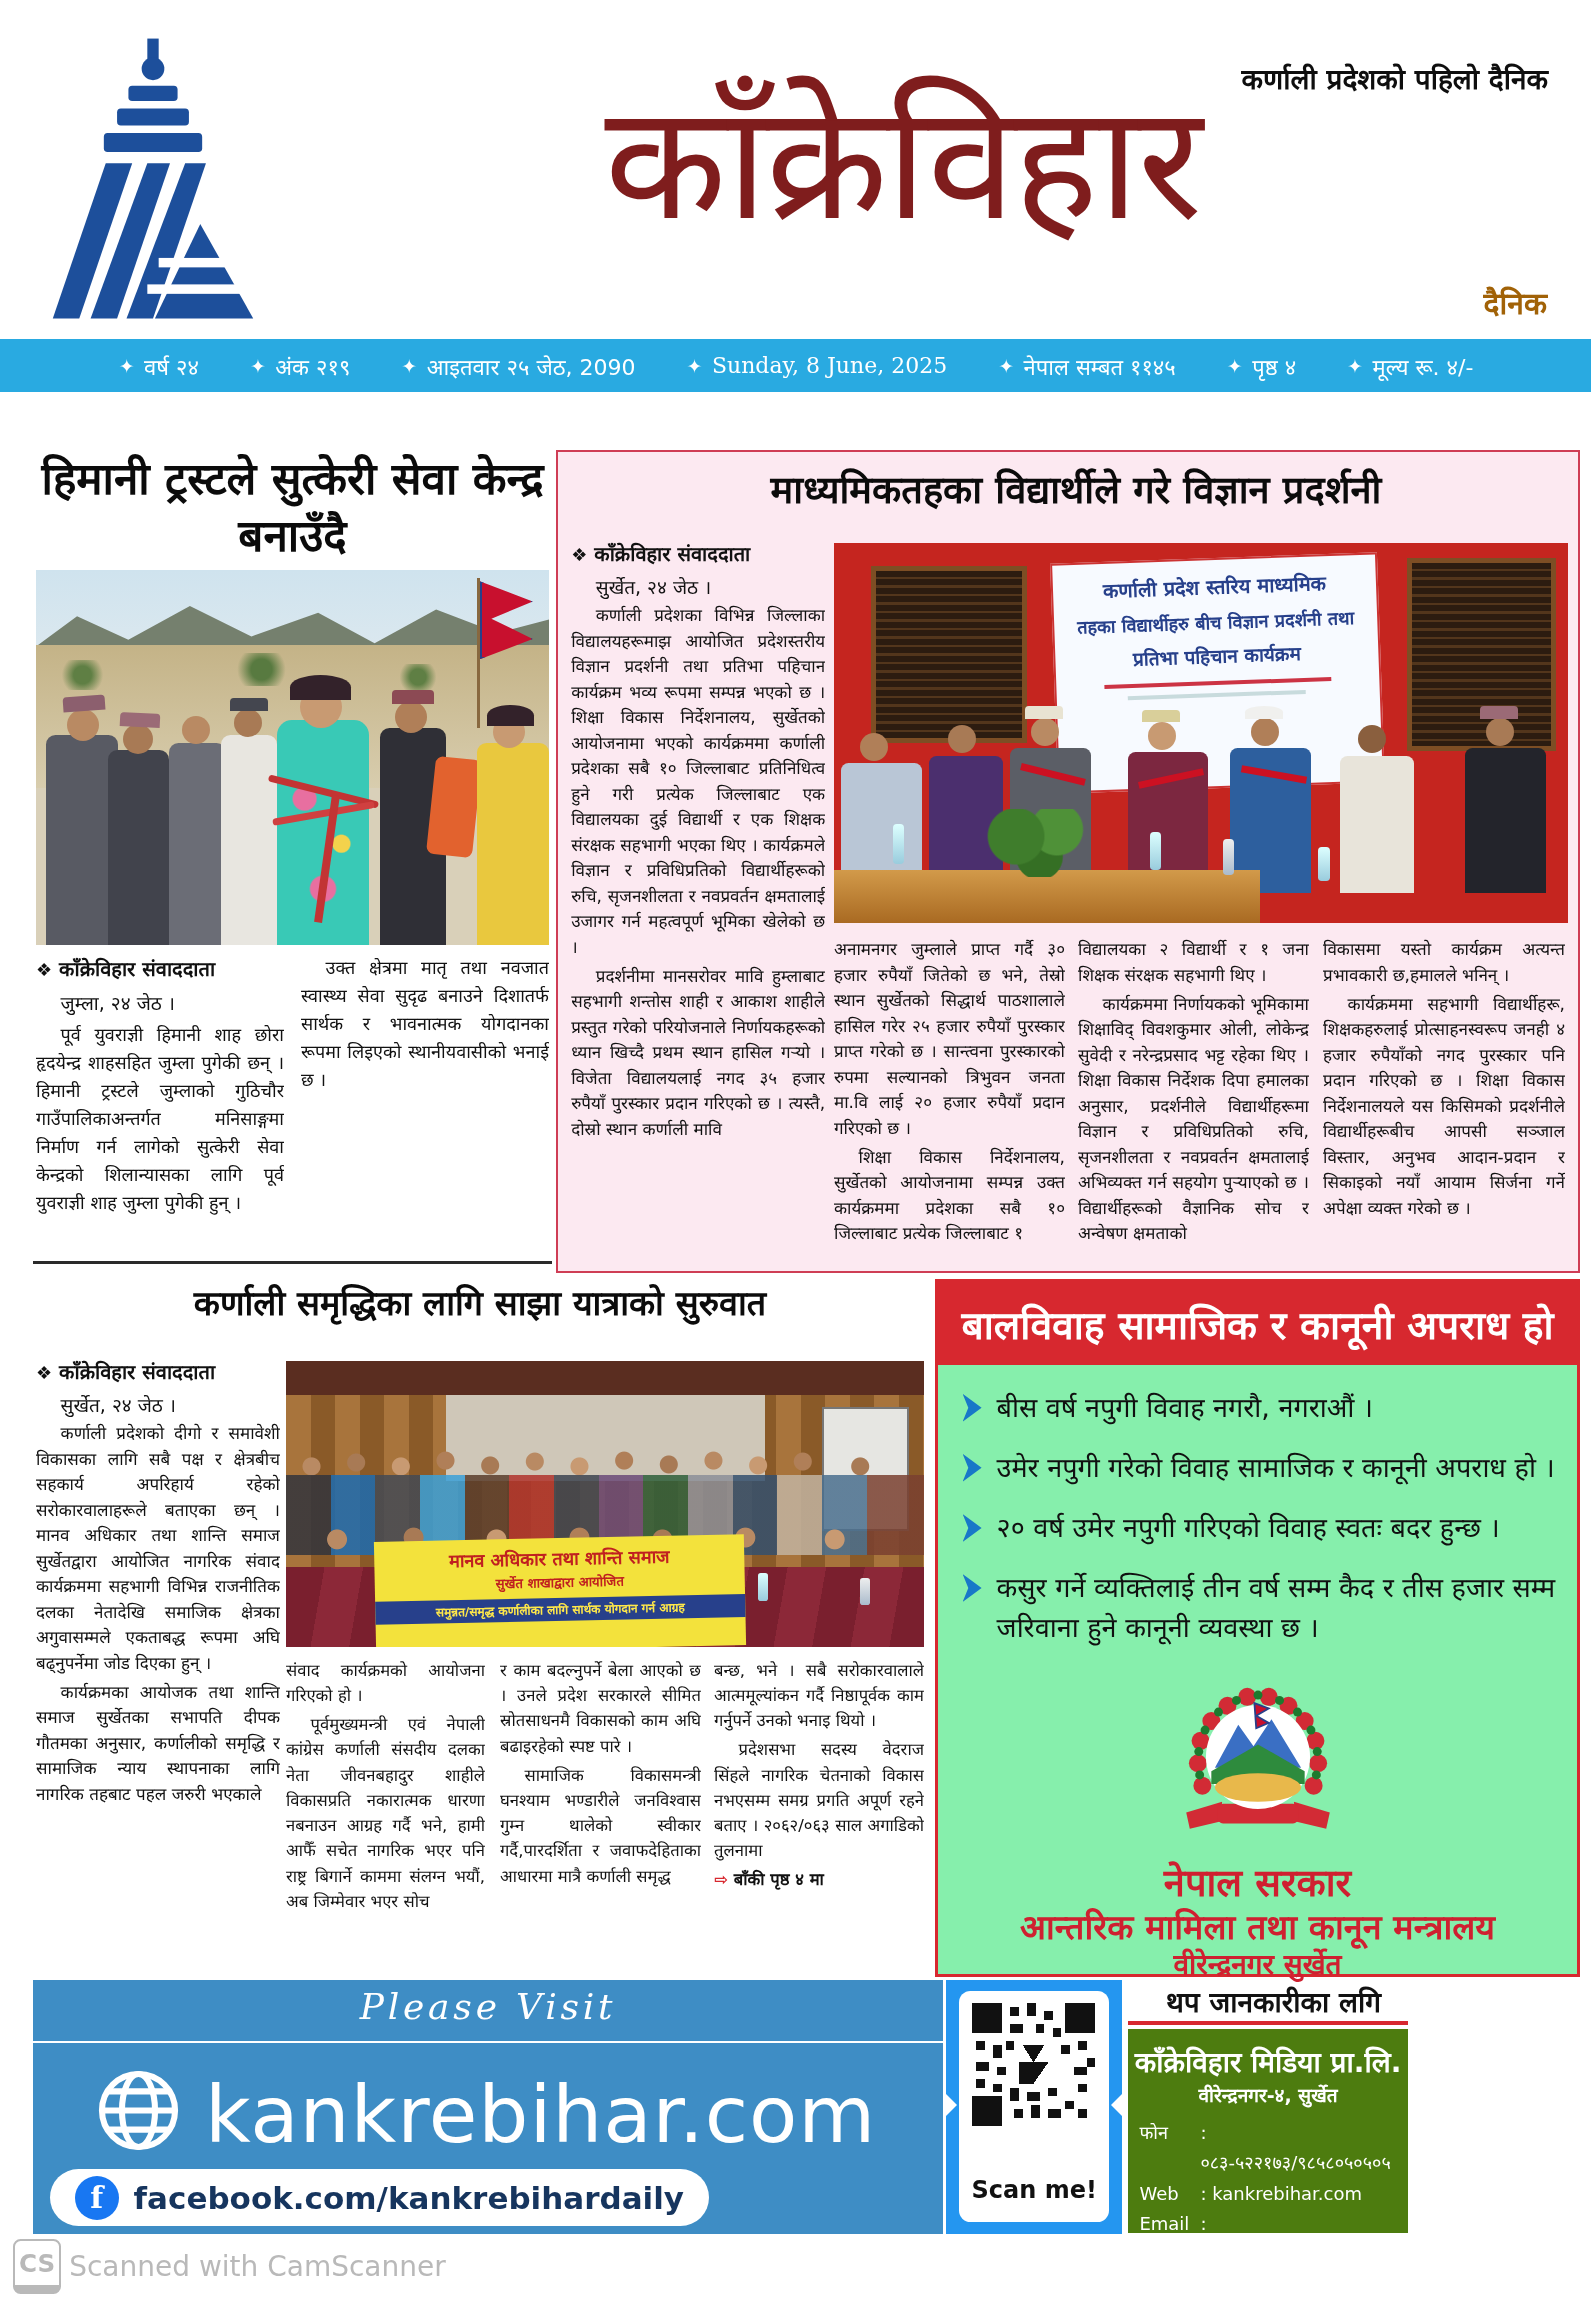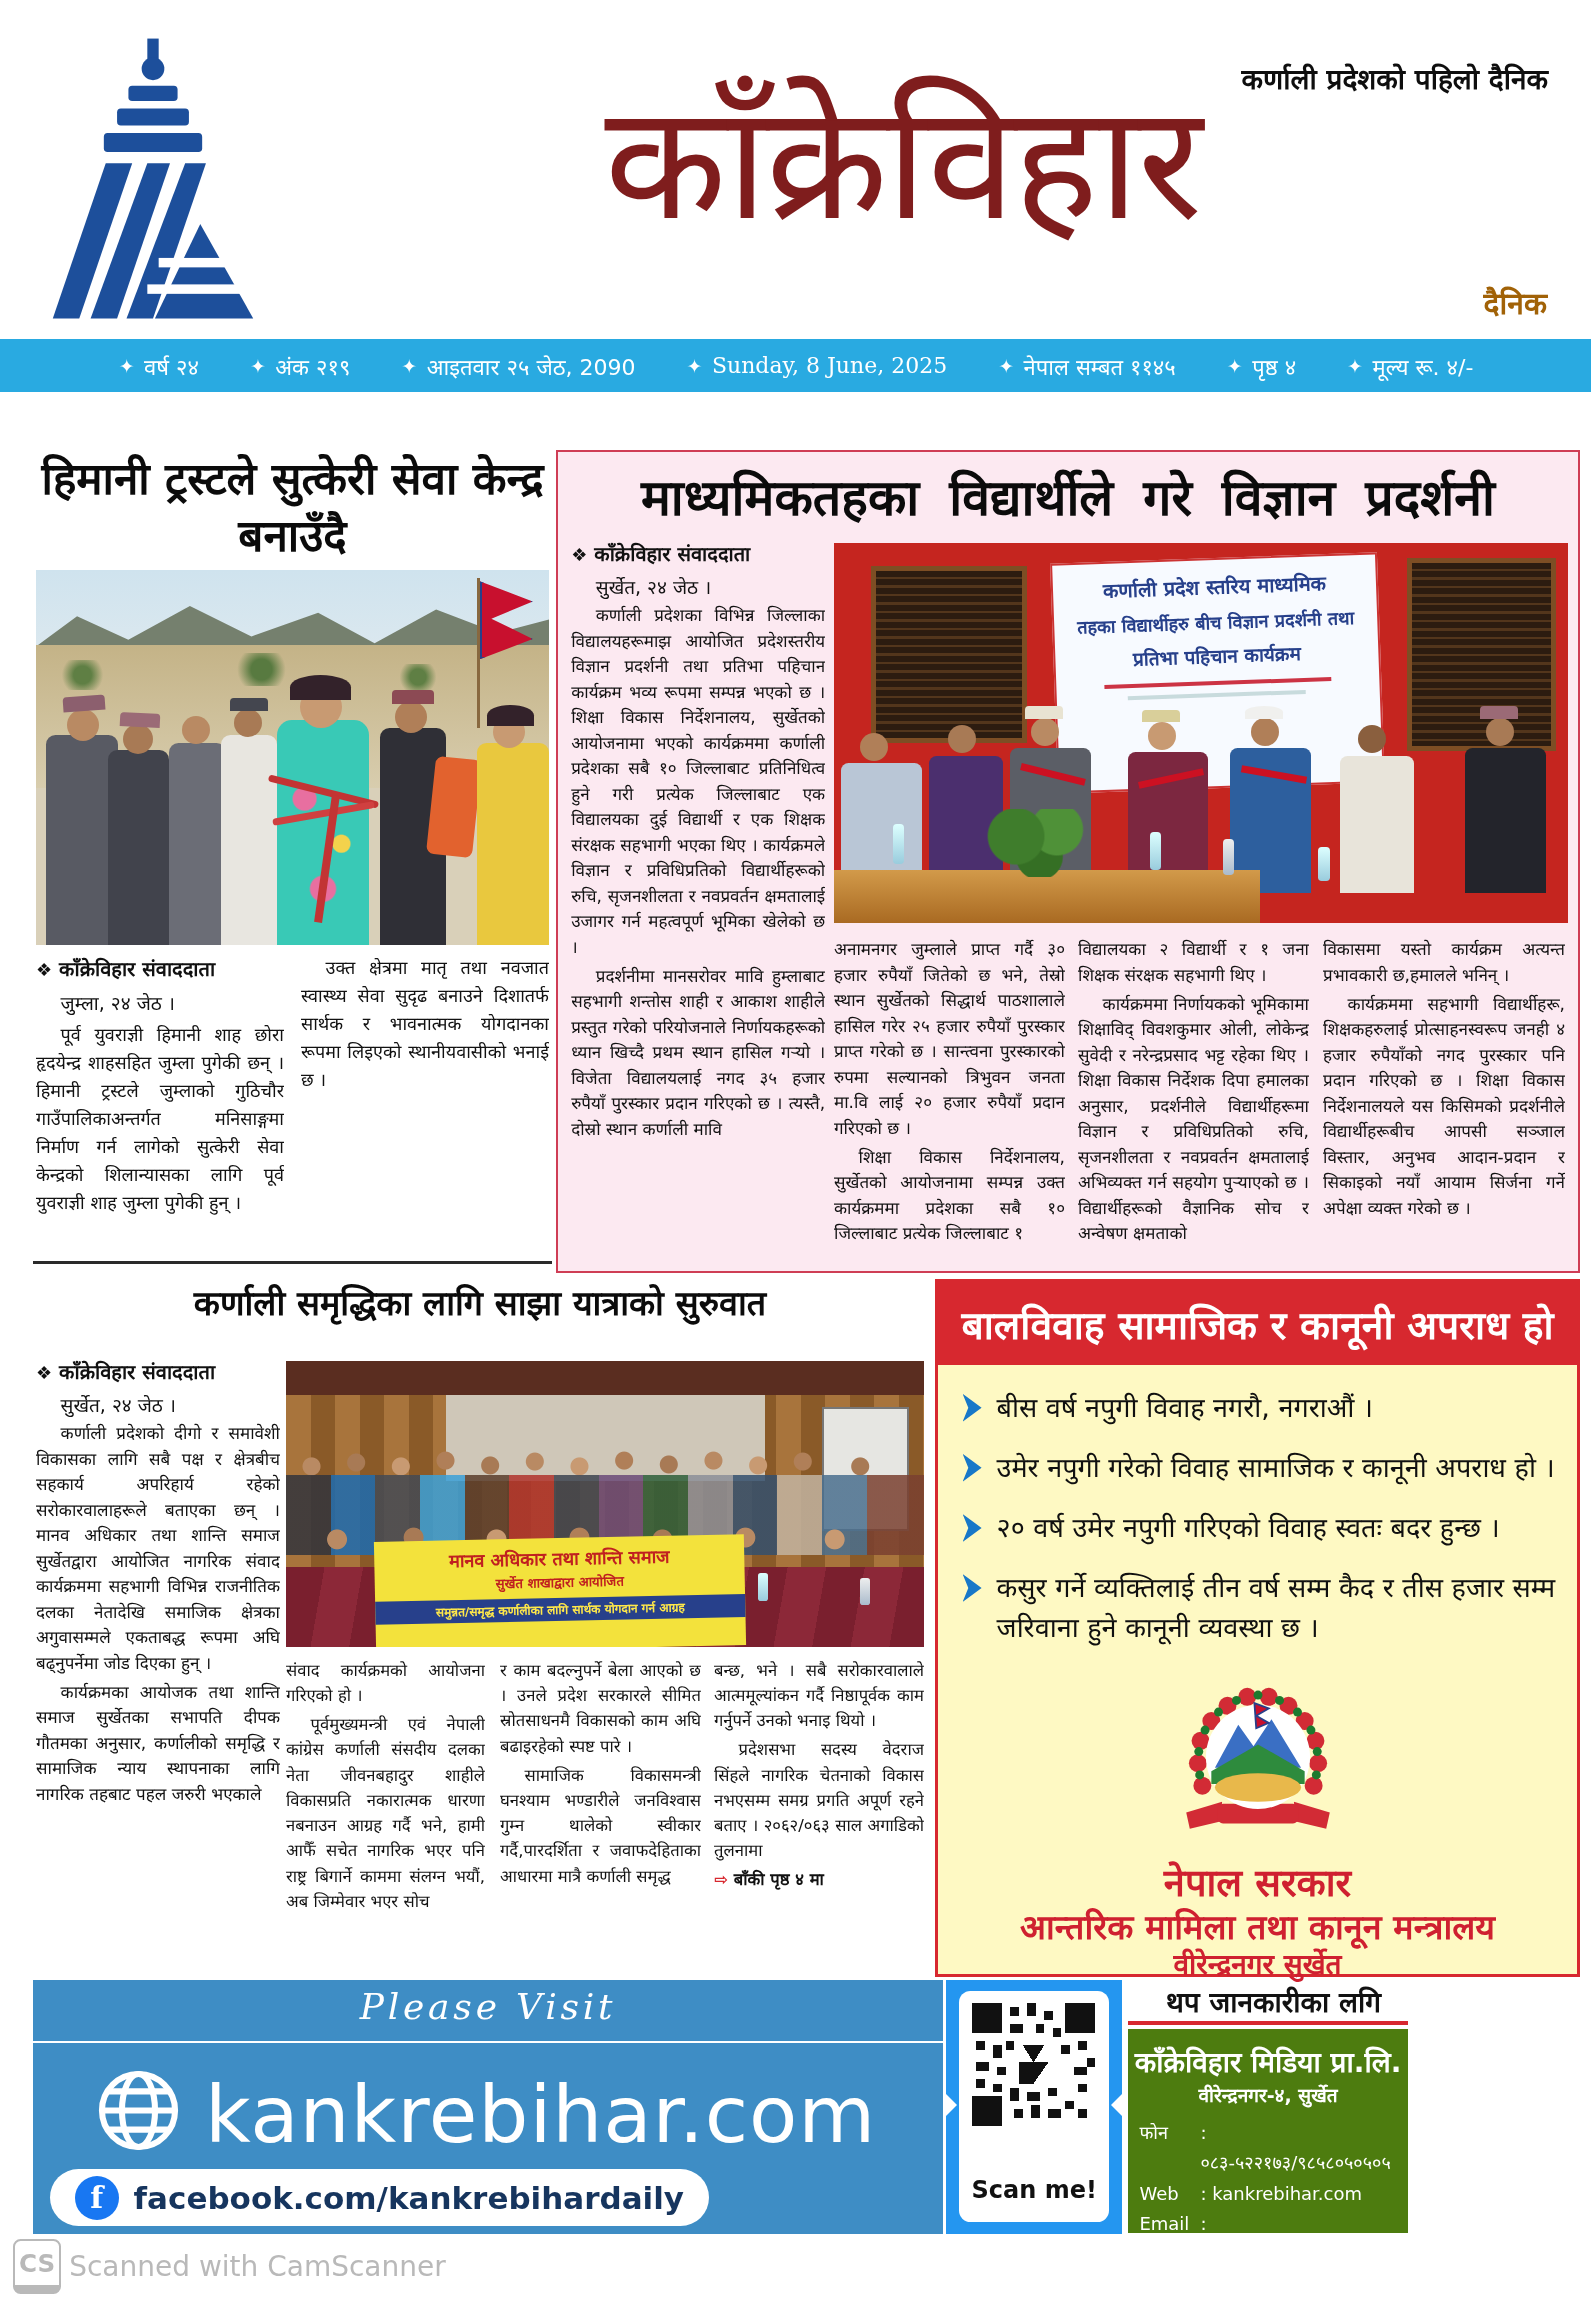--- a/index.html
+++ b/index.html
@@ -21,21 +21,21 @@
   .dateline{font-size:19px;padding-left:24.6px;margin:3.8px 0 1.9px;}
   .bodytext{font-size:18px;line-height:1.56;text-align:justify;overflow:hidden;}
   .bodytext p{margin:0 0 3.8px;text-indent:24.6px;}
   .sm{font-size:17px;line-height:1.5;}
   .xm{font-size:16.6px;line-height:1.52;}
   .rule{background:#2a2a2a;}
   
   .pinkbox{background:#fcea f2;}
   .pinkbox{background:#fce9f1;border:2.8px solid #cf3d55;box-sizing:border-box;}
   
-  .psabox{background:#fef9c3;border:3.8px solid #d7282f;box-sizing:border-box;}
+  .psabox{background:#86efac;border:3.8px solid #d7282f;box-sizing:border-box;}
   .psatitle{background:#d7282f;color:#fff;font-weight:bold;font-size:39px;display:flex;align-items:center;justify-content:center;}
   .bullet{display:flex;gap:15px;margin-bottom:21px;}
   .bmark{flex:0 0 19px;width:19px;height:28px;background:#1878c8;margin-top:5.7px;
          clip-path:polygon(0 0,100% 50%,0 100%,30% 50%);}
   .btext{font-size:27px;line-height:1.45;color:#101010;}
   .govline{color:#cf2030;font-weight:bold;text-align:center;}
   
   .bluebanner{background:#3e8dc5;}
   .pvisit{color:#fff;font-family:"DejaVu Serif",serif;font-style:italic;font-size:36px;text-align:center;letter-spacing:3.8px;}
   .site{color:#fff;font-size:79px;letter-spacing:0.9px;white-space:nowrap;}
@@ -165,21 +165,21 @@
     <div class="byline"><span class="dia">❖</span> <span>काँक्रेविहार संवाददाता</span></div>
     <div class="dateline">जुम्ला, २४ जेठ ।</div>
     <p>पूर्व युवराज्ञी हिमानी शाह छोरा हृदयेन्द्र शाहसहित जुम्ला पुगेकी छन् । हिमानी ट्रस्टले जुम्लाको गुठिचौर गाउँपालिकाअन्तर्गत मनिसाङ्गमा निर्माण गर्न लागेको सुत्केरी सेवा केन्द्रको शिलान्यासका लागि पूर्व युवराज्ञी शाह जुम्ला पुगेकी हुन् ।</p>
   </div>
   <div class="abs bodytext" style="left:301px;top:954px;width:248px;height:301px;">
     <p>उक्त क्षेत्रमा मातृ तथा नवजात स्वास्थ्य सेवा सुदृढ बनाउने दिशातर्फ सार्थक र भावनात्मक योगदानका रूपमा लिइएको स्थानीयवासीको भनाई छ ।</p>
   </div>
   <div class="abs rule" style="left:33px;top:1261px;width:519px;height:2.8px;"></div>
 
   <div class="abs pinkbox" style="left:556px;top:450px;width:1024px;height:823px;">
-    <div class="abs headline" style="left:0;top:9.5px;width:100%;font-size:50px;font-family:Liberation Mono, monospace;">माध्यमिकतहका विद्यार्थीले गरे विज्ञान प्रदर्शनी</div>
+    <div class="abs headline" style="left:8px;top:9.5px;width:100%;font-size:38px;">माध्यमिकतहका विद्यार्थीले गरे विज्ञान प्रदर्शनी</div>
 
     <div class="abs bodytext sm" style="left:13.2px;top:87px;width:254px;height:721px;">
       <div class="byline"><span class="dia">❖</span> <span>काँक्रेविहार संवाददाता</span></div>
       <div class="dateline">सुर्खेत, २४ जेठ ।</div>
       <p>कर्णाली प्रदेशका विभिन्न जिल्लाका विद्यालयहरूमाझ आयोजित प्रदेशस्तरीय विज्ञान प्रदर्शनी तथा प्रतिभा पहिचान कार्यक्रम भव्य रूपमा सम्पन्न भएको छ । शिक्षा विकास निर्देशनालय, सुर्खेतको आयोजनामा भएको कार्यक्रममा कर्णाली प्रदेशका सबै १० जिल्लाबाट प्रतिनिधित्व हुने गरी प्रत्येक जिल्लाबाट एक विद्यालयका दुई विद्यार्थी र एक शिक्षक संरक्षक सहभागी भएका थिए । कार्यक्रमले विज्ञान र प्रविधिप्रतिको विद्यार्थीहरूको रुचि, सृजनशीलता र नवप्रवर्तन क्षमतालाई उजागर गर्न महत्वपूर्ण भूमिका खेलेको छ ।</p>
       <p>प्रदर्शनीमा मानसरोवर मावि हुम्लाबाट सहभागी शन्तोस शाही र आकाश शाहीले प्रस्तुत गरेको परियोजनाले निर्णायकहरूको ध्यान खिच्दै प्रथम स्थान हासिल गऱ्यो । विजेता विद्यालयलाई नगद ३५ हजार रुपैयाँ पुरस्कार प्रदान गरिएको छ । त्यस्तै, दोस्रो स्थान कर्णाली मावि</p>
     </div>
 
     <div class="abs photo" style="left:276px;top:91px;width:734px;height:380px;">
       <div class="abs" style="left:0;top:0;width:100%;height:100%;background:#c5251f;"></div>

